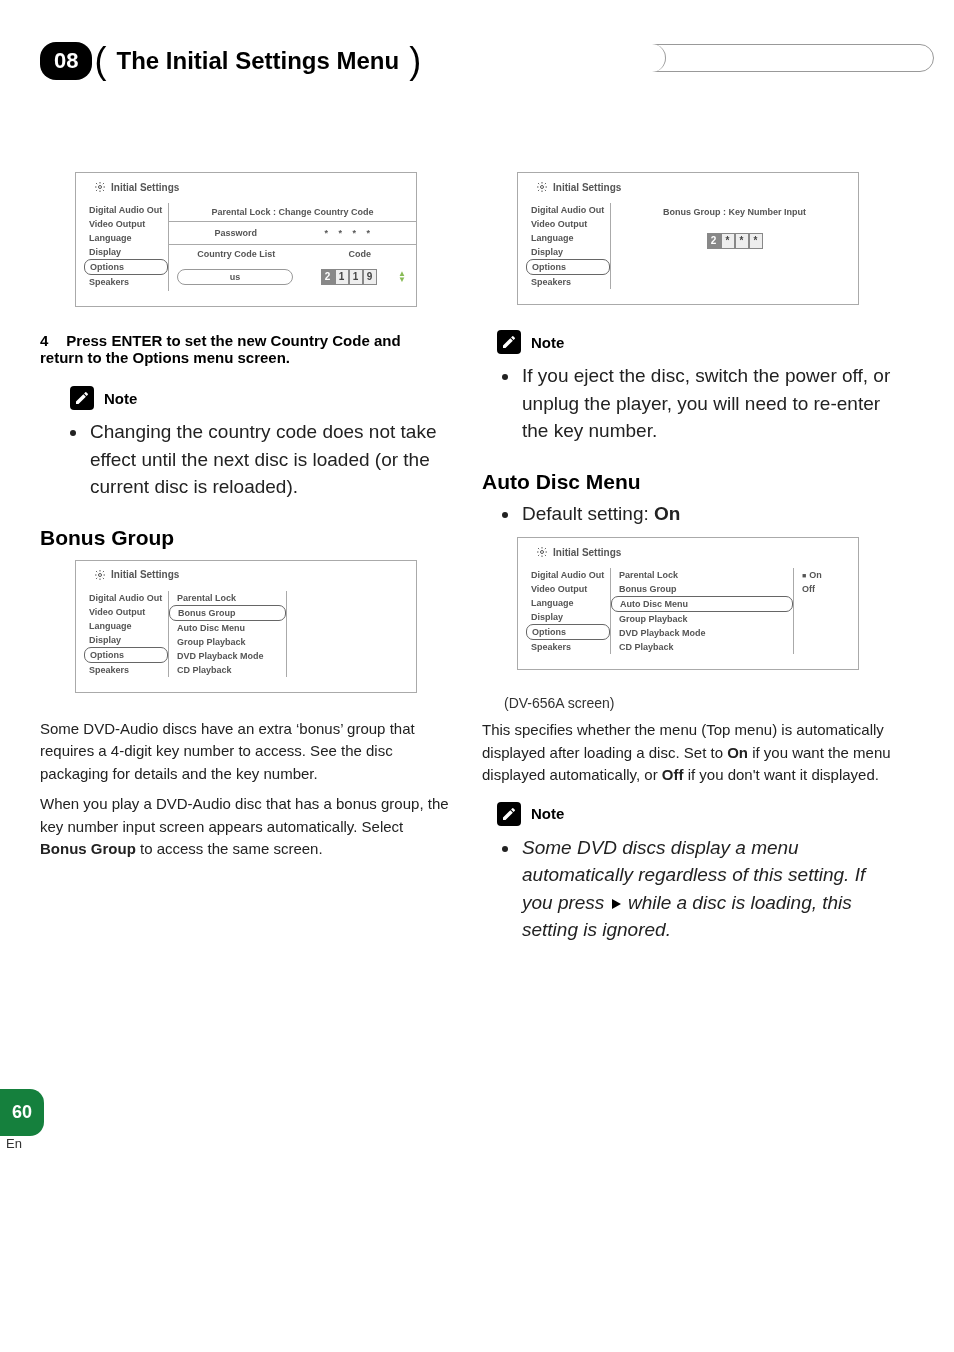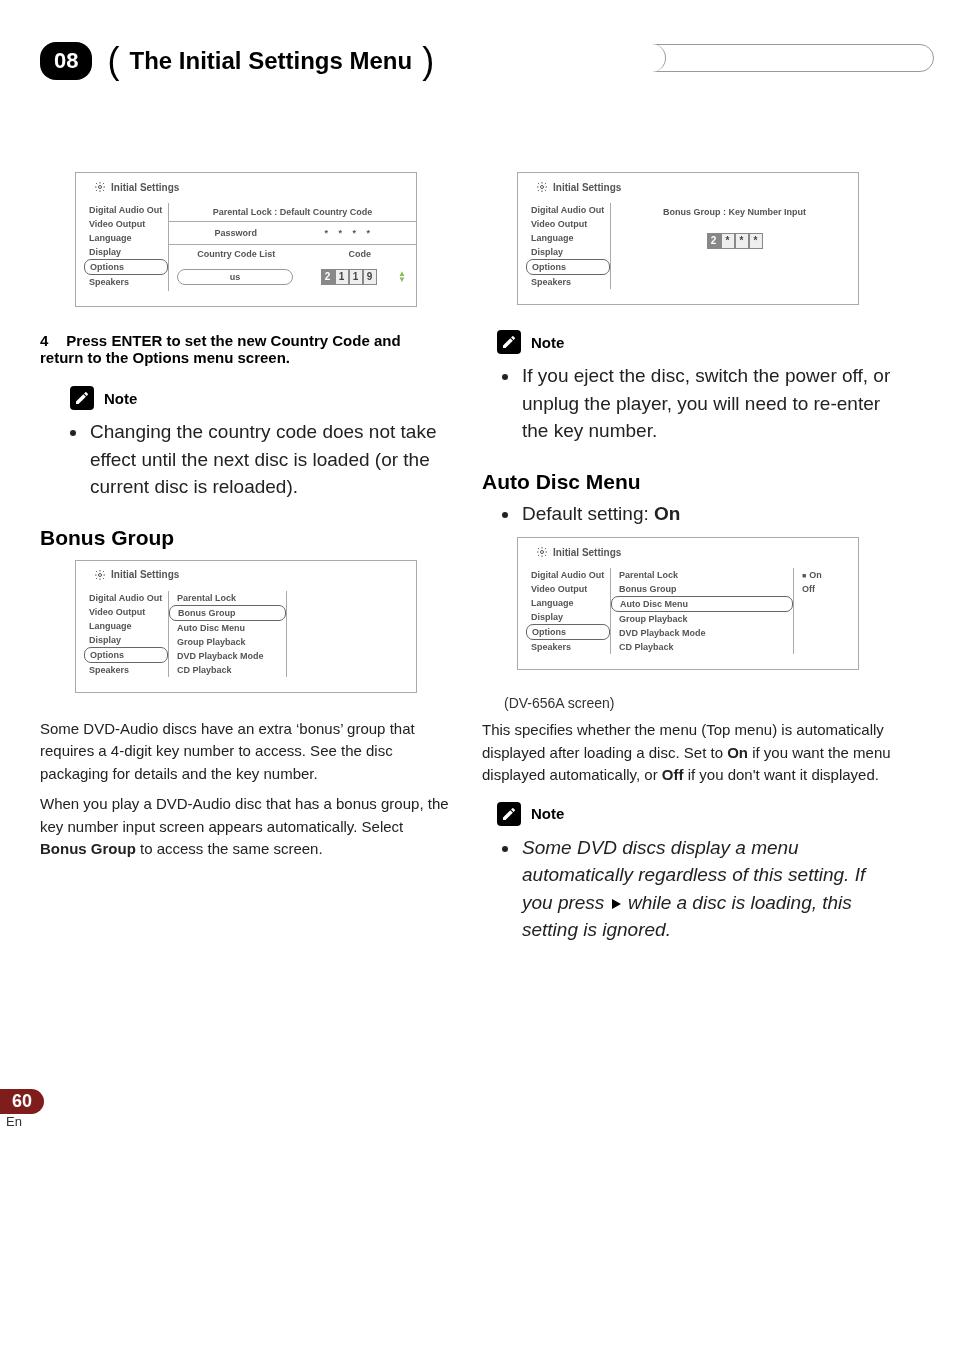--- a/index.html
+++ b/index.html
@@ -10,21 +10,21 @@
     body {
       background: #fff;
       font-family: Arial, Helvetica, sans-serif;
       color: #000;
       width: 954px;
       padding: 40px 60px 40px 40px;
     }
     .header-bar {
       display: flex;
       align-items: center;
-      gap: 15px;
+      gap: 2px;
       margin-bottom: 80px;
       position: relative;
     }
     .chapter-badge {
       background: #000;
       color: #fff;
       font-weight: bold;
       font-size: 22px;
       padding: 6px 14px;
       border-radius: 16px;
@@ -266,22 +266,22 @@
       vertical-align: middle;
       margin: 0 2px;
     }
     .page-footer {
       margin-top: 120px;
       display:flex;
       align-items:flex-end;
       gap:4px;
     }
     .page-badge {
-      background:#7f1d1d;color:#fff;font-weight:bold;font-size:18px;
-      padding: 2px 12px; border-radius: 0 14px 14px 0;
+      background:#15803d;color:#fff;font-weight:bold;font-size:18px;
+      padding: 13px 12px; border-radius: 0 14px 14px 0;
       position: relative;
       left: -40px;
     }
     .page-lang { font-size:13px; color:#333; margin-bottom:4px; position:relative; left:-34px;}
     .bonus-center {
       text-align:center;
       font-weight:bold;
       font-size:9px;
       padding:4px 0 8px 0;
     }
@@ -316,21 +316,21 @@
       <div class="settings-body">
         <div class="settings-left">
           <div>Digital Audio Out</div>
           <div>Video Output</div>
           <div>Language</div>
           <div>Display</div>
           <div class="selected">Options</div>
           <div>Speakers</div>
         </div>
         <div class="settings-mid">
-          <div class="pane-header">Parental Lock : Default Country Code</div>
+          <div class="pane-header">Parental Lock : Change Country Code</div>
           <div class="pane-row divider">
             <span class="label">Password</span>
             <span class="val">* * * *</span>
           </div>
           <div class="table-head">
             <div>Country Code List</div>
             <div>Code</div>
           </div>
           <div class="table-row">
             <div class="cc">us</div>

